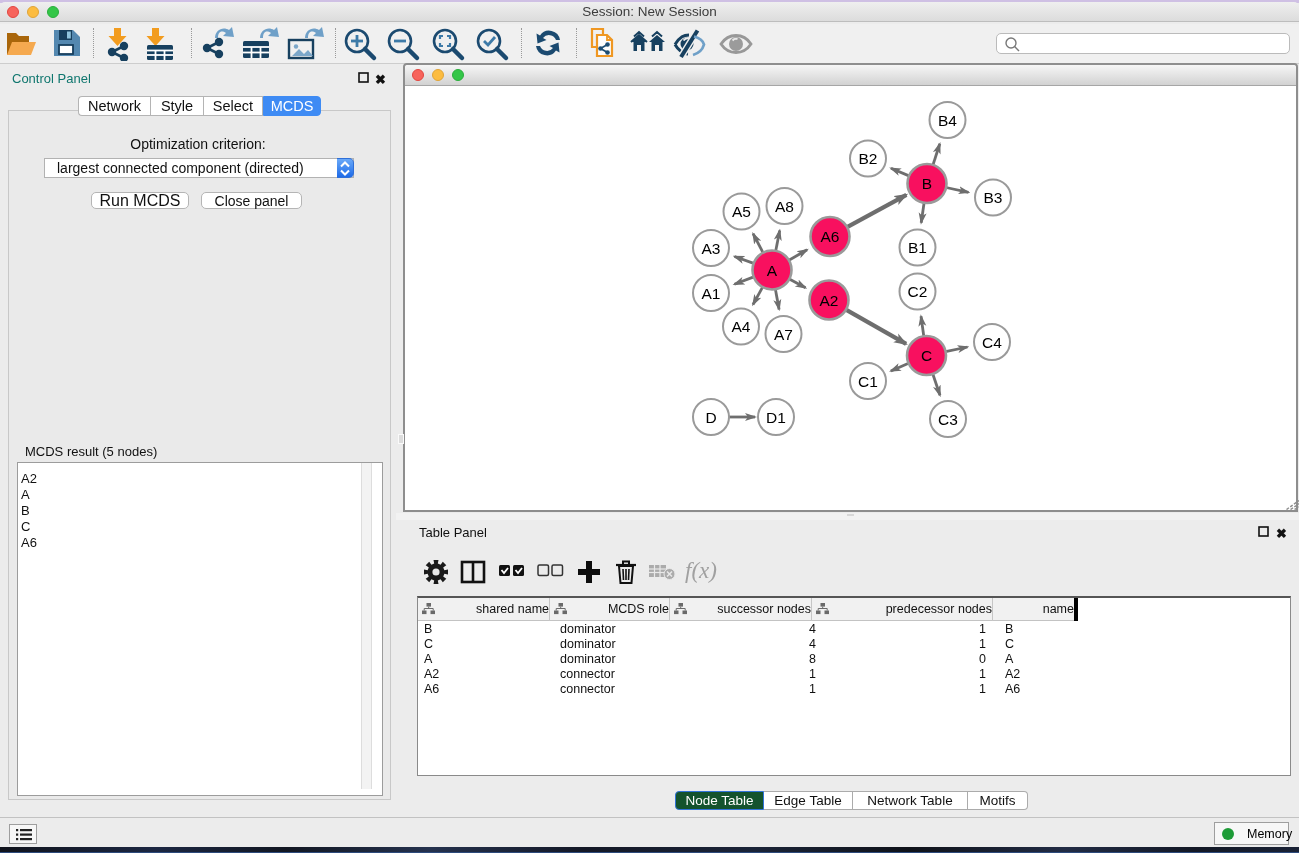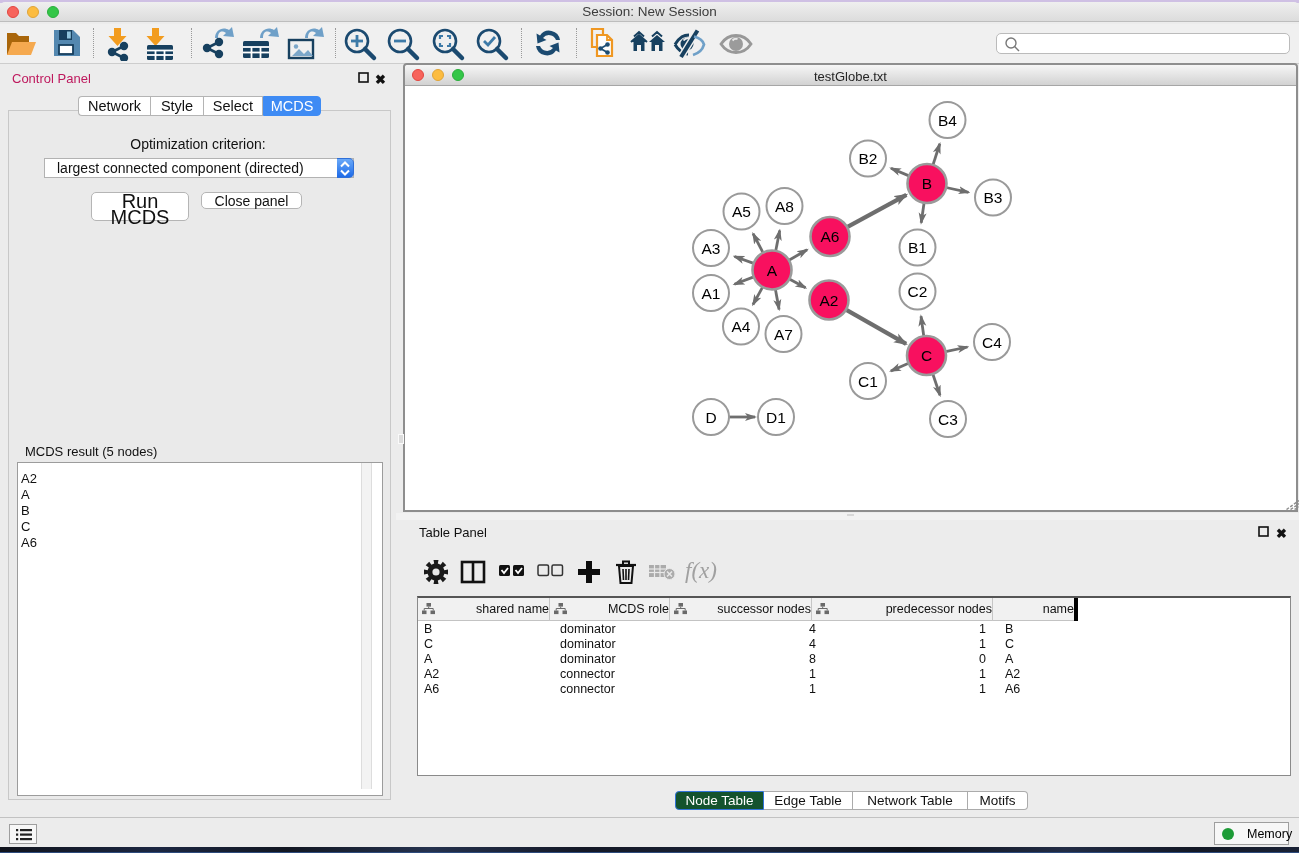--- a/index.html
+++ b/index.html
@@ -9,21 +9,21 @@
 
 #titlebar{left:0;top:2px;width:1299px;height:20px;background:linear-gradient(#efefef,#dcdcdc);border-bottom:1px solid #bdbdbd;border-radius:5px 5px 0 0}
 #titlebar .tl{position:absolute;width:12px;height:12px;border-radius:50%;top:4px}
 #title-text{left:0;top:4px;width:1299px;text-align:center;font-size:13.5px;color:#3c3c3c}
 
 #toolbar{left:0;top:24px;width:1299px;height:40px;background:#f0f0f0;border-bottom:1px solid #cdcdcd}
 .sep{position:absolute;top:28px;height:30px;width:0;border-left:1px dotted #9a9a9a}
 .tbi{position:absolute;top:27px}
 #searchbox{left:996px;top:33px;width:294px;height:21px;background:#fff;border:1px solid #bbb;border-radius:5px}
 
-#cp-title{left:12px;top:71px;font-size:13px;color:#be185d}
+#cp-title{left:12px;top:71px;font-size:13px;color:#0f766e}
 .winbtn{position:absolute;font-size:12px;color:#111}
 #cp-tabs{left:78px;top:96px;height:20px;z-index:5}
 .tab{position:absolute;top:0;height:20px;background:#fff;border:1px solid #b4b4b4;font-size:14.5px;color:#111;text-align:center;line-height:19px}
 #cp-panel{left:8px;top:110px;width:383px;height:690px;background:#eaeaea;border:1px solid #c8c8c8}
 #opt-label{left:0;top:136px;width:396px;text-align:center;font-size:14px;color:#111}
 #dropdown{left:44px;top:158px;width:310px;height:20px;background:#fff;border:1px solid #b2b2b2;border-radius:0;font-size:14px;color:#111;line-height:19px;padding-left:12px}
 #dd-spin{right:-1px;top:-1px;width:17px;height:20px;border-radius:0 5px 5px 0;background:linear-gradient(#6aa9f8,#1e6be8);border:1px solid #2f6fd8;border-left:none}
 .btn{position:absolute;background:#fff;border:1px solid #b5b5b5;border-radius:5px;font-size:13.5px;color:#111;text-align:center}
 #mcds-box{left:17px;top:462px;width:366px;height:334px;border:1px solid #9c9c9c;background:#fff}
 #mcds-label{left:22px;top:444px;background:#eaeaea;padding:0 3px;font-size:13px;color:#111}
@@ -213,34 +213,33 @@
   <div class="tab" style="left:185px;width:58px;background:#3e8bf4;border-color:#3e8bf4;color:#fff;border-radius:0 4px 4px 0">MCDS</div>
 </div>
 <div class="abs" id="cp-panel"></div>
 <div class="abs" id="opt-label">Optimization criterion:</div>
 <div class="abs" id="dropdown">largest connected component (directed)
   <div class="abs" id="dd-spin"><svg width="16" height="19">
         <path d="M4 7.5 L8 3.5 L12 7.5" fill="none" stroke="#fff" stroke-width="2"></path>
         <path d="M4 11.5 L8 15.5 L12 11.5" fill="none" stroke="#fff" stroke-width="2"></path>
       </svg></div>
 </div>
-<div class="btn" style="left:91px;top:192px;width:98px;height:29px;line-height:16px;font-size:20px">Run MCDS</div>
+<div class="btn" style="left:91px;top:192px;width:98px;height:17px;line-height:16px;font-size:16px">Run MCDS</div>
 <div class="btn" style="left:201px;top:192px;width:101px;height:17px;line-height:16px;font-size:14px">Close panel</div>
 <div class="abs" id="mcds-box"></div>
 <div class="abs" id="mcds-label">MCDS result (5 nodes)</div>
 <div class="abs" id="mcds-list">A2<br>A<br>B<br>C<br>A6</div>
 <div class="abs" id="mcds-scroll"></div>
 
 <div class="abs" id="netwin">
   <div class="abs" id="net-titlebar">
     <div class="tl" style="position:absolute;left:7px;top:4px;width:12px;height:12px;border-radius:50%;background:#f7645c;border:1px solid #e24640"></div>
     <div class="tl" style="position:absolute;left:27px;top:4px;width:12px;height:12px;border-radius:50%;background:#fcbc40;border:1px solid #e0a437"></div>
     <div class="tl" style="position:absolute;left:47px;top:4px;width:12px;height:12px;border-radius:50%;background:#34c648;border:1px solid #2aae3c"></div>
   </div>
-  <div class="abs" id="net-title">testGlobe.txt</div>
   <svg id="graph" width="893" height="426" style="position:absolute;left:-1px;top:21px" viewBox="0 0 893 426">
   <defs>
         <marker id="arw" markerWidth="12" markerHeight="10" refX="10" refY="5" orient="auto" markerUnits="userSpaceOnUse">
           <path d="M0,1 L12,5 L0,9 L3,5 z" fill="#6e6e6e"></path>
         </marker>
   <marker id="arwB" markerWidth="14" markerHeight="11" refX="12" refY="5.5" orient="auto" markerUnits="userSpaceOnUse">
           <path d="M0,0.5 L14,5.5 L0,10.5 L3.5,5.5 z" fill="#6e6e6e"></path>
         </marker>
       </defs>
   <g stroke="#6e6e6e">

